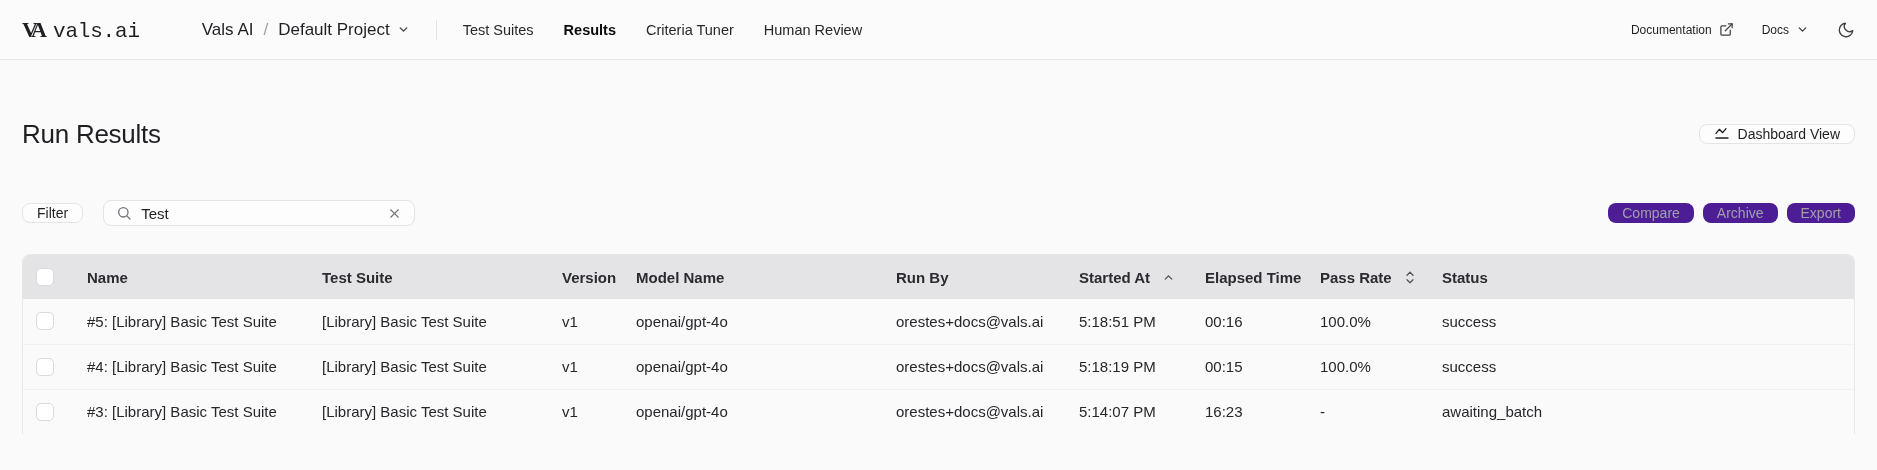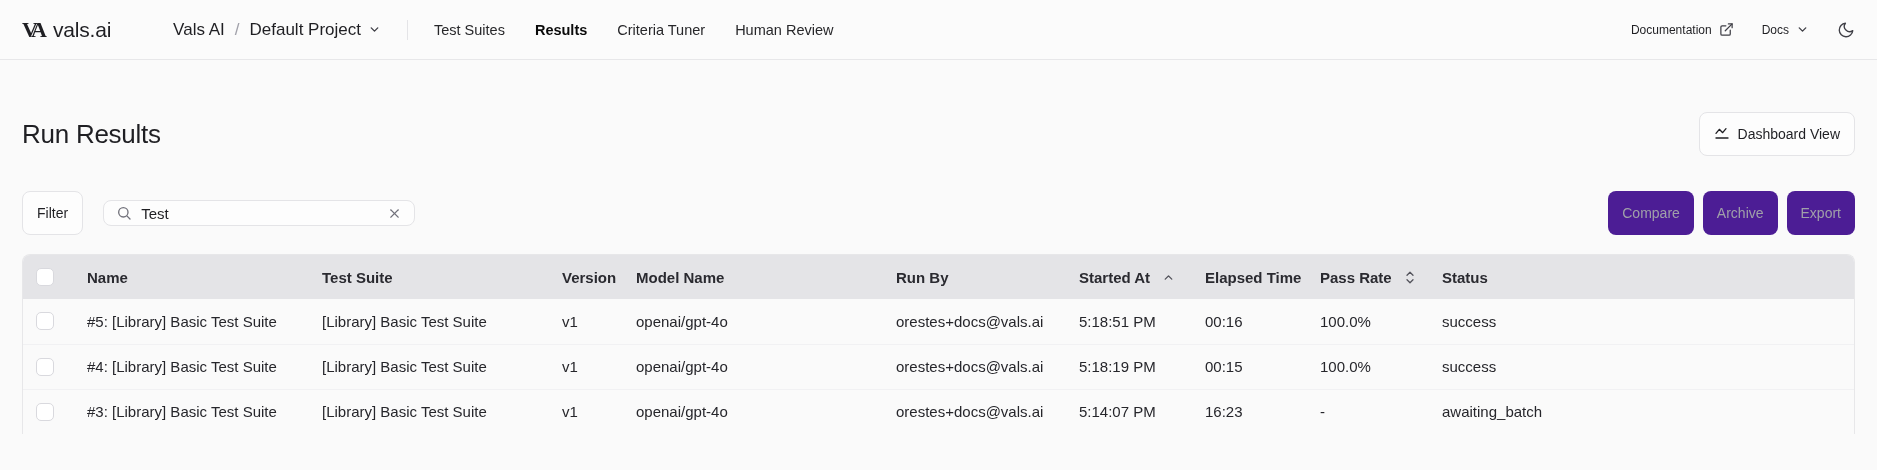--- a/index.html
+++ b/index.html
@@ -23,21 +23,21 @@
   }
   .logo { display: flex; align-items: baseline; gap: 6px; cursor: pointer; }
   .logo-monogram {
     font-family: "Liberation Serif", serif;
     font-weight: 700;
     font-size: 22px;
     letter-spacing: -0.18em;
     padding-right: 4px;
   }
   .logo-text {
-    font-family: Liberation Sans, sans-serif;
+    font-family: Liberation Mono, monospace;
     font-size: 21px;
     letter-spacing: -0.01em;
   }
   .breadcrumb { display: flex; align-items: center; gap: 10px; margin-left: 62px; font-size: 17px; }
   .breadcrumb .sep { color: #a1a1aa; }
   .project-switch { display: flex; align-items: center; gap: 7px; cursor: pointer; }
   .nav-divider { width: 1px; height: 20px; background: #e4e4e7; margin: 0 26px; }
   .nav-tabs { display: flex; align-items: center; gap: 30px; font-size: 14.5px; }
   .nav-tab { color: #27272a; cursor: pointer; }
   .nav-tab.active { font-weight: 700; color: #0a0a0a; }
@@ -51,21 +51,21 @@
     display: flex;
     align-items: center;
     justify-content: space-between;
     height: 40px;
   }
   .page-title { font-size: 26px; font-weight: 500; letter-spacing: -0.01em; }
   .btn {
     display: inline-flex;
     align-items: center;
     gap: 8px;
-    height: 44px;
+    height: 20px;
     padding: 0 14px;
     background: #fdfdfd;
     border: 1px solid #e4e4e7;
     border-radius: 8px;
     font-size: 14px;
     color: #1f1f23;
     cursor: pointer;
     white-space: nowrap;
   }
   .btn-disabled {

